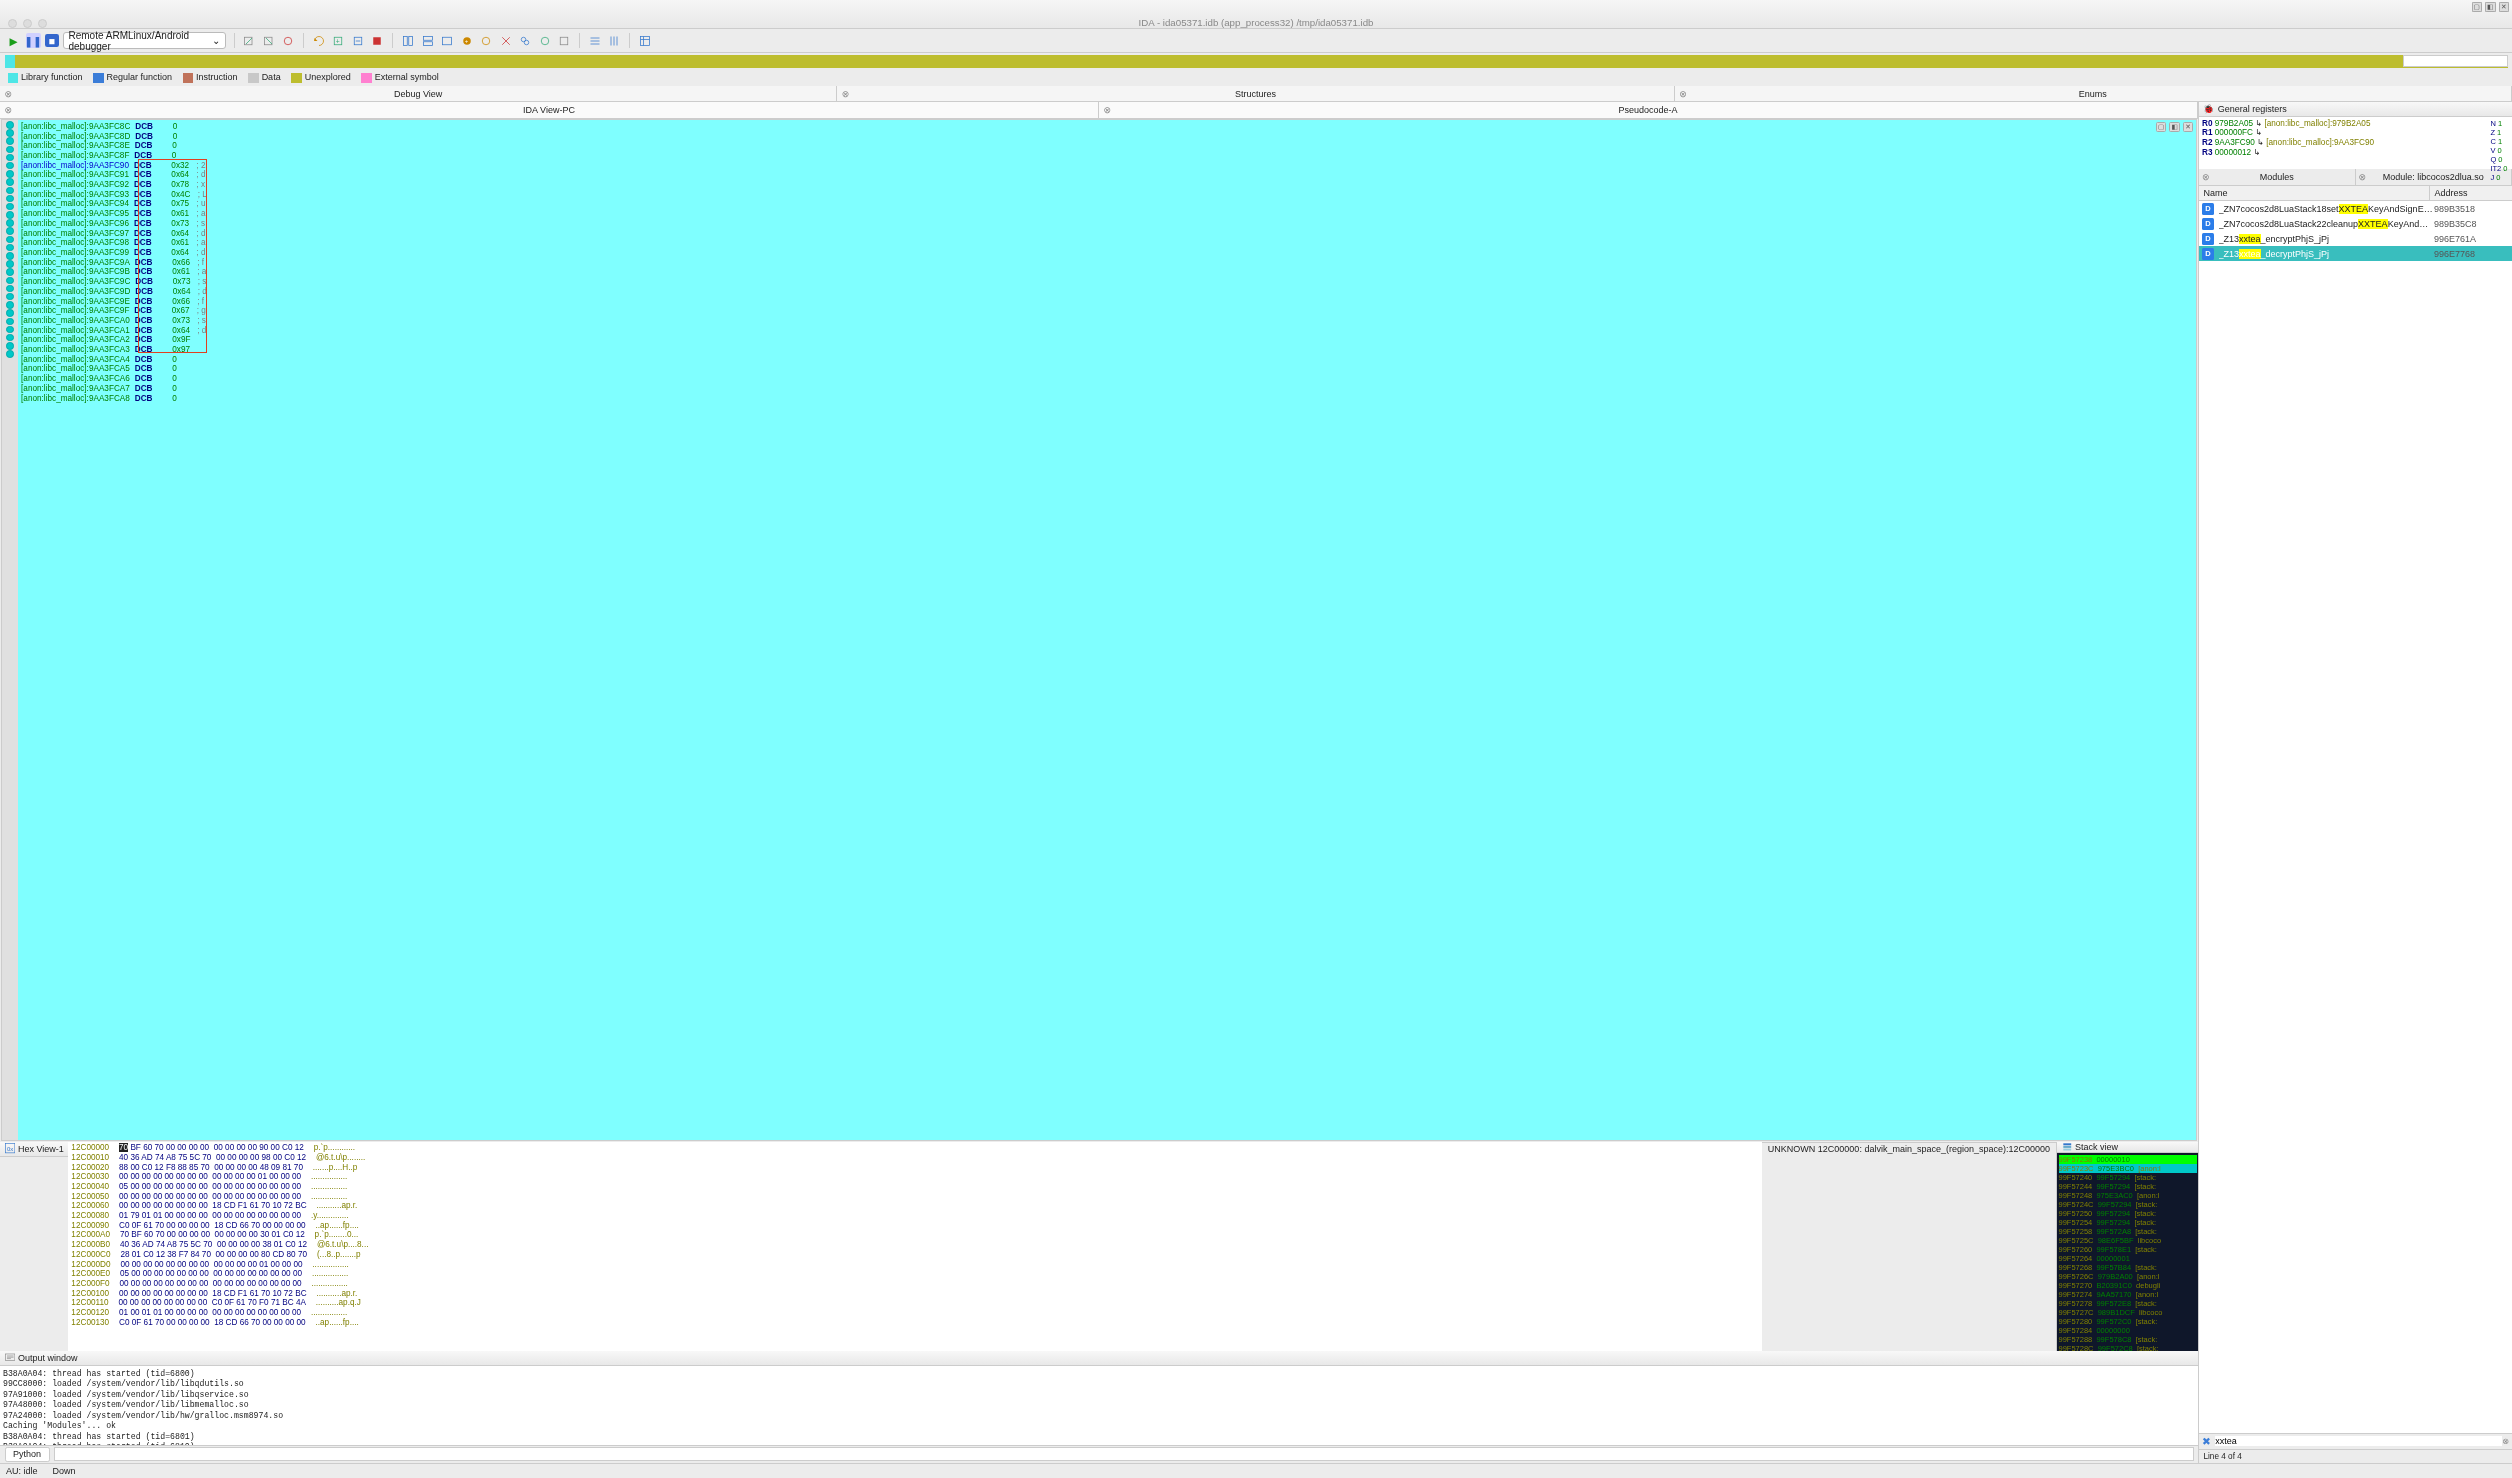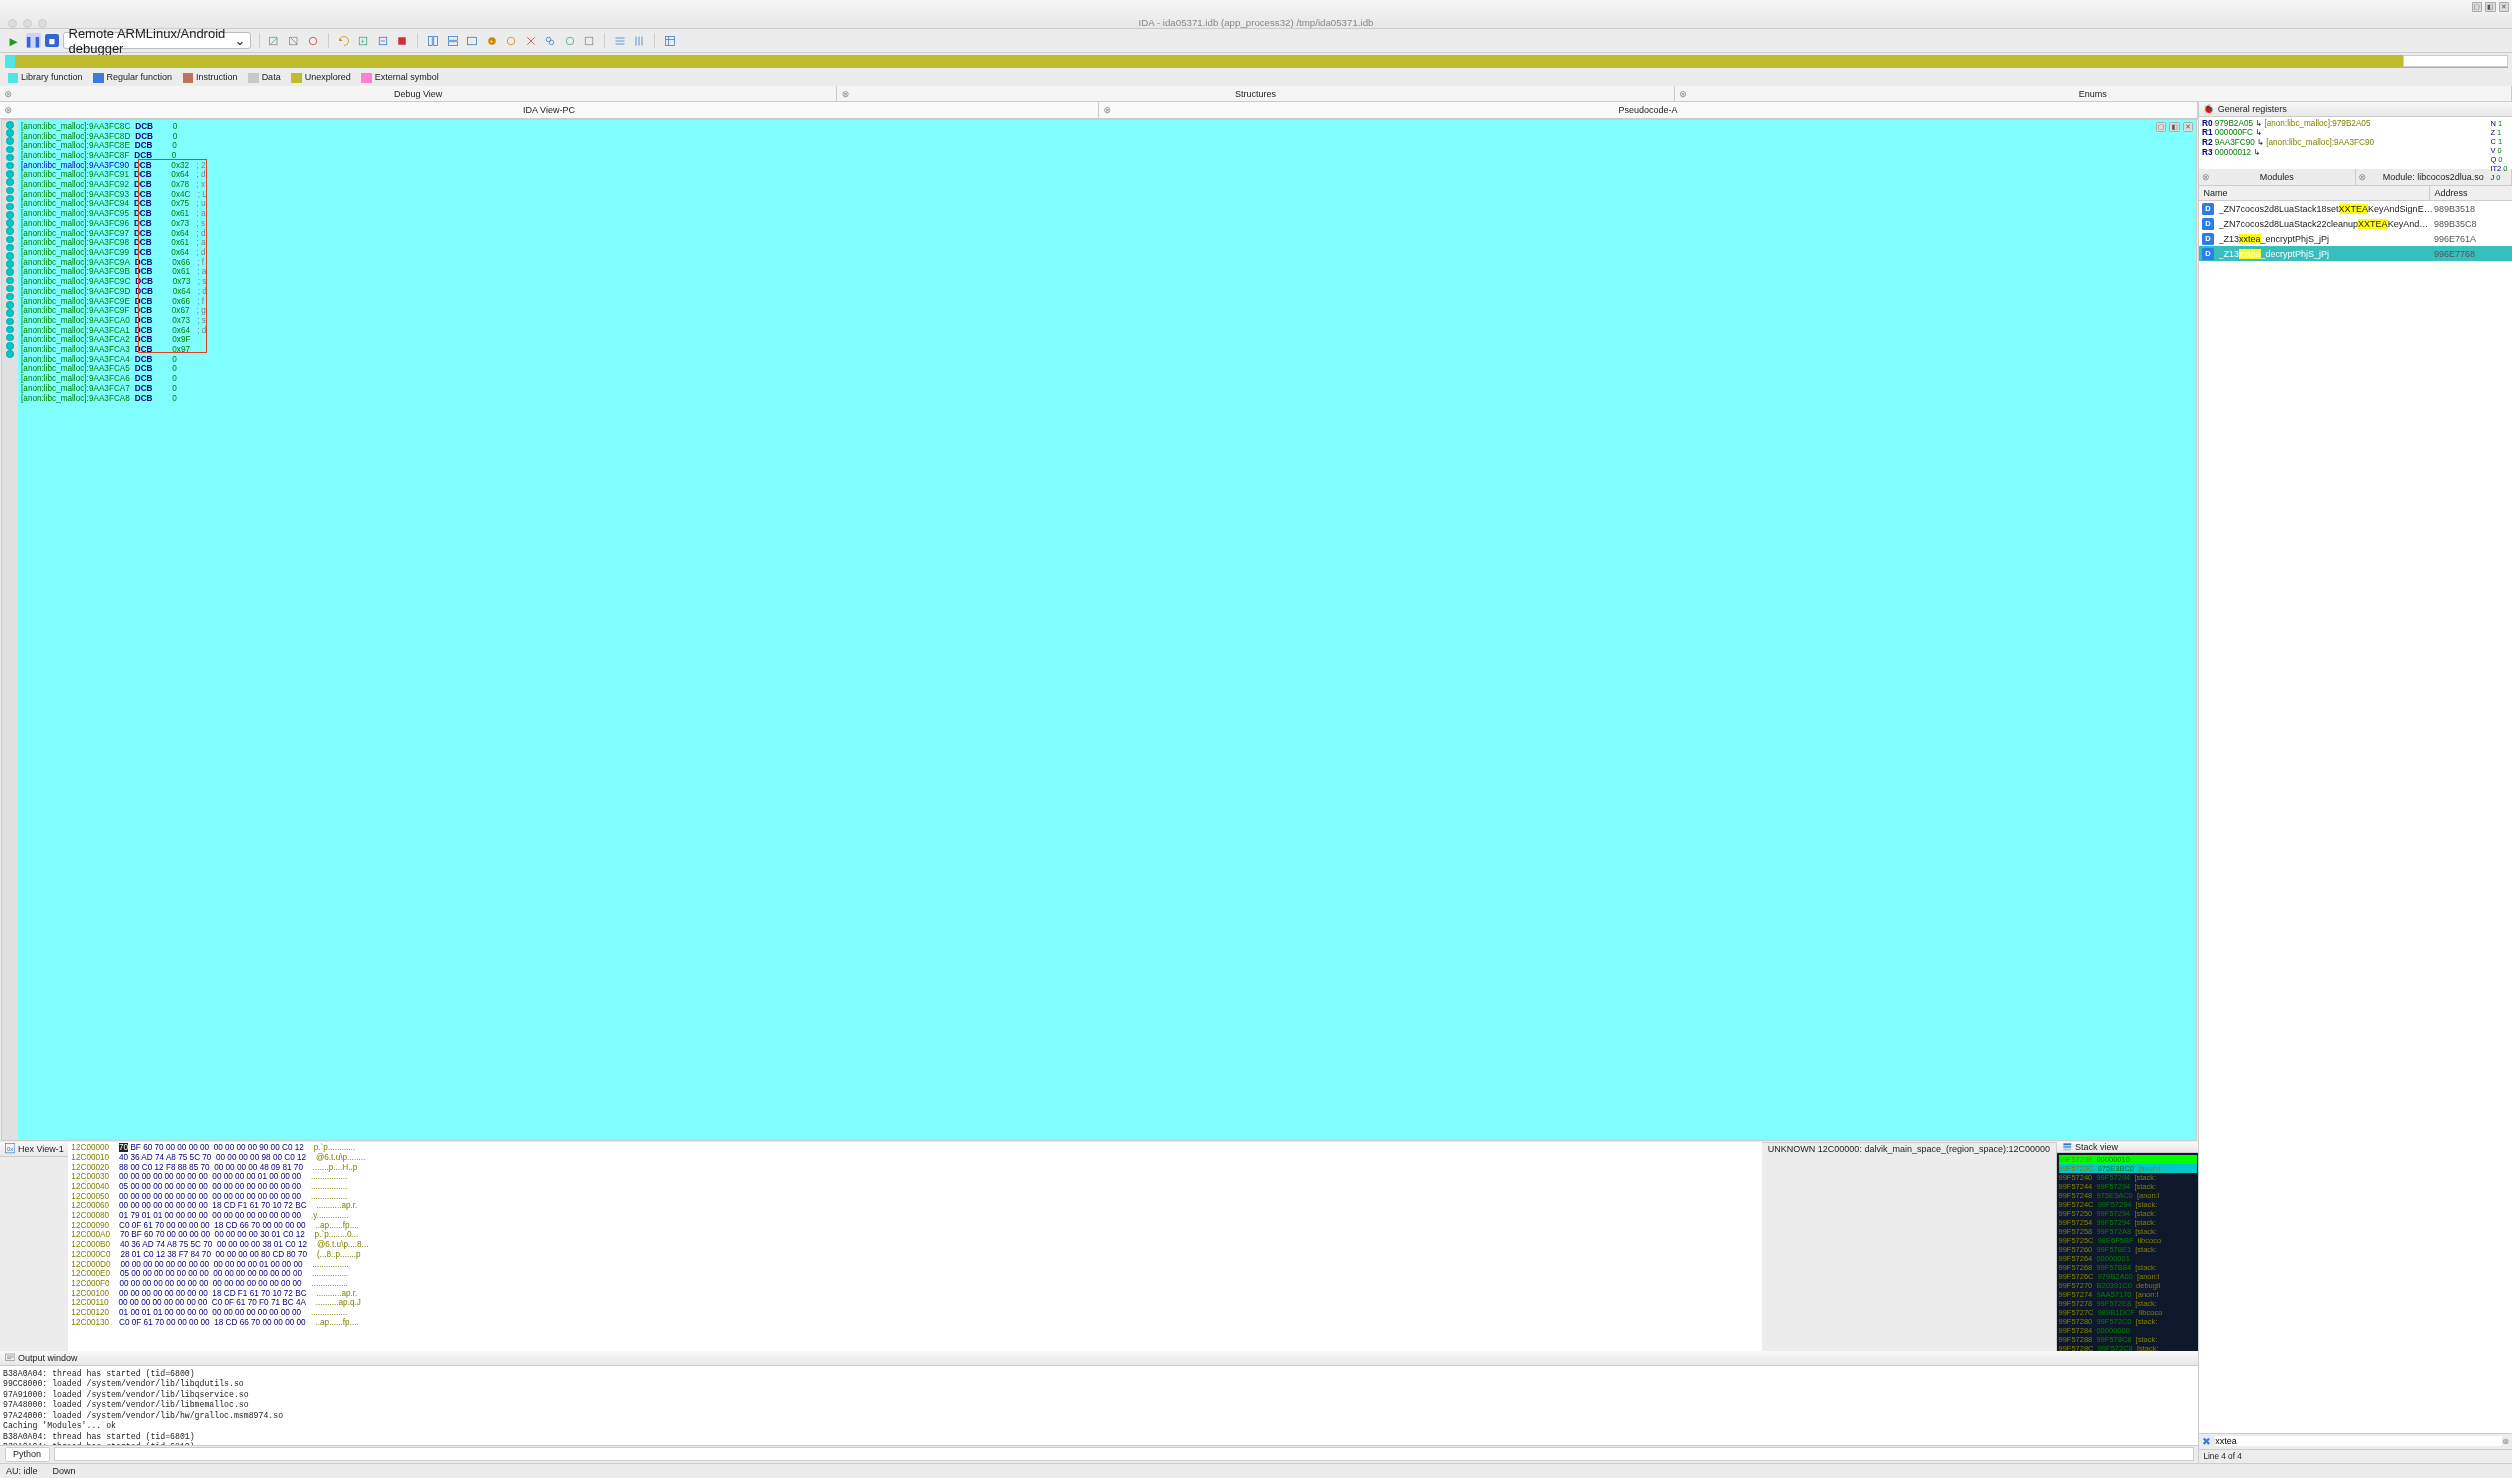--- a/index.html
+++ b/index.html
@@ -7,21 +7,21 @@
 .win { background:#ececec; width:100%; height:100%; display:flex; flex-direction:column; }
 .titlebar { height:29px; display:flex; align-items:flex-end; background:linear-gradient(#f6f6f6,#e8e8e8); border-bottom:0.7px solid #ccc; position:relative; }
 .traffic { display:flex; gap:6px; padding-left:7.5px; }
 .dot { width:9px; height:9px; border-radius:50%; background:#ddd; border:0.7px solid #ccc; }
 .title { position:absolute; left:0; right:0; text-align:center; color:#888; font-size:9.7px; }
 .toolbar { height:24px; display:flex; align-items:center; padding:0 6px; gap:4.5px; background:#ececec; border-bottom:0.7px solid #ccc; }
 .tbtn { width:15px; height:15px; display:flex; align-items:center; justify-content:center; font-size:10.5px; color:#555; cursor:pointer; }
 .tbtn.play { color:#1a9e1a; }
 .tbtn.pause { color:#3366cc; background:#d0d0ff; border-radius:2.2px; }
 .tbtn.stop { color:#fff; background:#3366cc; border-radius:2.2px; width:13.5px; height:13.5px; }
-.combo { width:188px; height:16.4px; background:#fff; border:0.7px solid #bbb; border-radius:3px; display:flex; align-items:center; padding:0 4.5px; font-size:13px; justify-content:space-between; }
+.combo { width:163px; height:16.4px; background:#fff; border:0.7px solid #bbb; border-radius:3px; display:flex; align-items:center; padding:0 4.5px; font-size:10px; justify-content:space-between; }
 .sep { width:0.7px; height:15px; background:#ccc; margin:0 3px; }
 .colorbar { height:13.5px; background:#bdbd2e; margin:1.5px 4.5px; position:relative; display:flex; }
 .colorbar .start { width:10.5px; background:#4ee6e6; }
 .colorbar .end { position:absolute; right:0; width:105px; background:#fff; border:0.7px solid #ccc; height:12px; }
 .legend { height:16.4px; display:flex; align-items:center; gap:10.5px; padding:0 7.5px; background:#ececec; font-size:9px; }
 .legend span.sw { width:10.5px; height:10.5px; display:inline-block; margin-right:3px; vertical-align:middle; }
 .tabs { height:16.4px; display:flex; border-bottom:0.7px solid #ccc; background:#ececec; }
 .tab { flex:1; display:flex; align-items:center; justify-content:center; font-size:9px; border-right:0.7px solid #ccc; background:#f5f5f5; position:relative; }
 .tab .x { position:absolute; left:4.5px; color:#888; }
 .subTabs { height:16.4px; display:flex; border-bottom:0.7px solid #ccc; }

